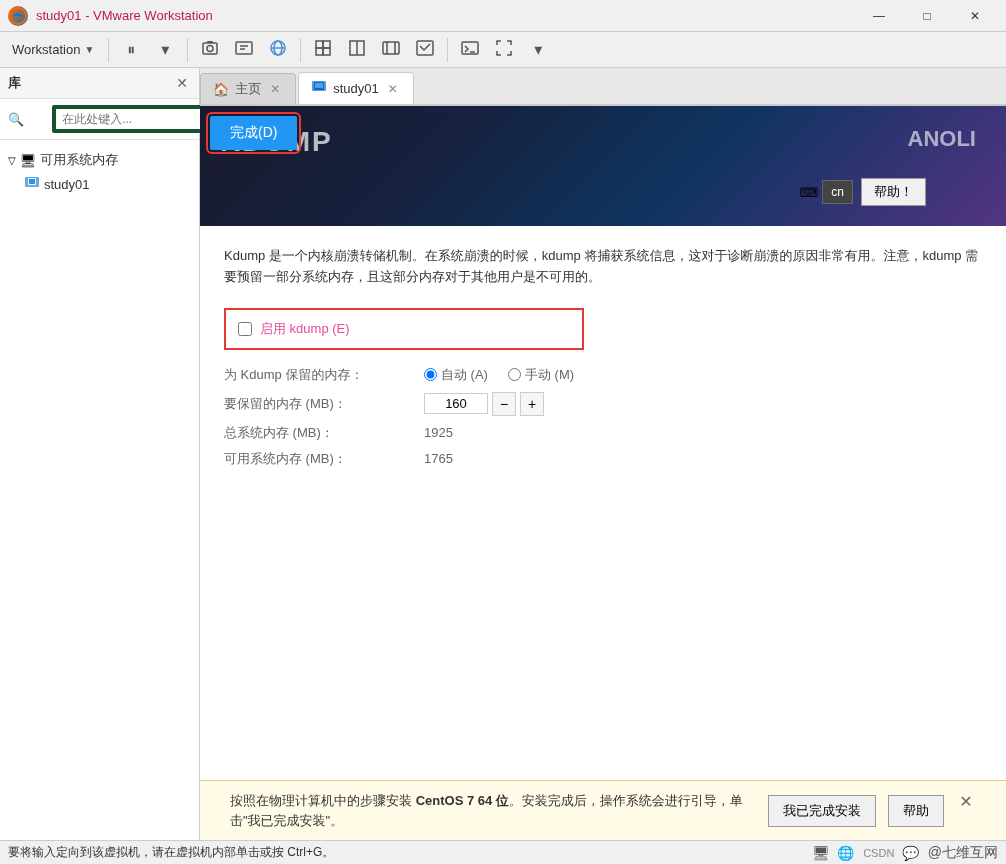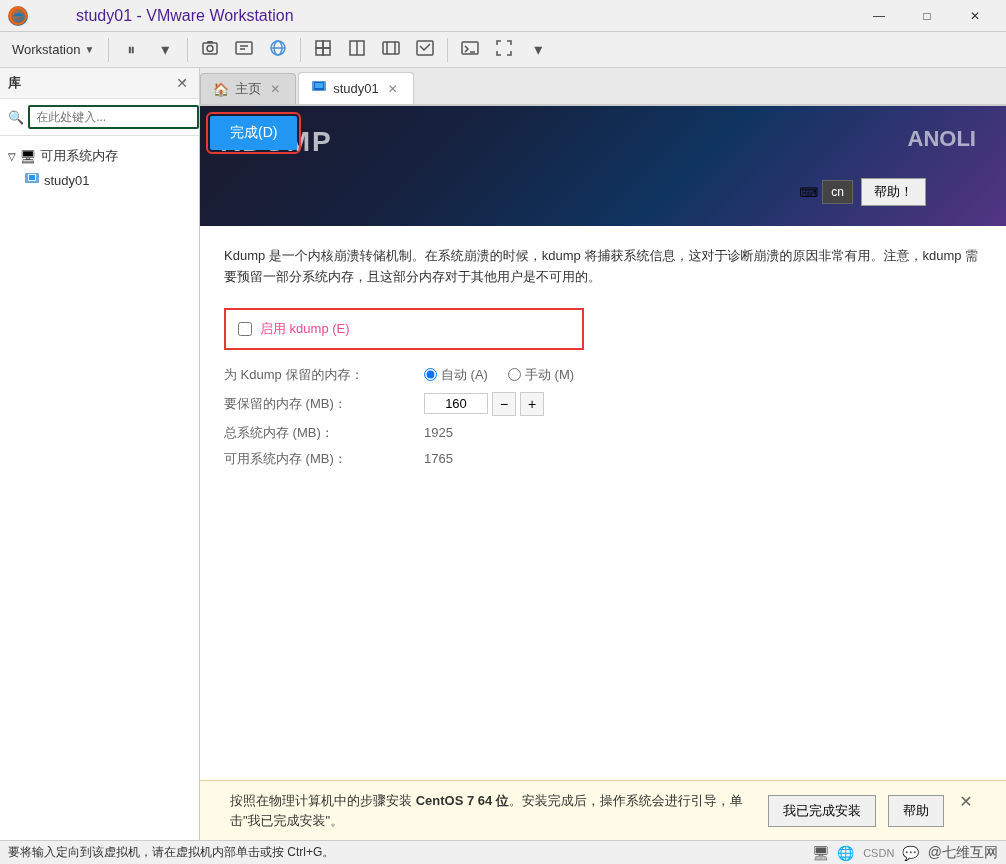--- a/index.html
+++ b/index.html
@@ -25,23 +25,22 @@
       height: 20px;
       background: linear-gradient(135deg, #ff6600, #0077cc);
       border-radius: 50%;
       display: flex;
       align-items: center;
       justify-content: center;
       font-size: 10px;
       color: white;
     }
     .title-bar-text {
-      font-size: 16px;
-      color: #4c1d95;
-      margin-left: 40px;
+      font-size: 13px;
+      color: #be185d;
     }
     .title-bar-buttons {
       display: flex;
       gap: 2px;
     }
     .title-btn {
       width: 46px;
       height: 28px;
       border: none;
       background: transparent;
@@ -137,26 +136,27 @@
     }
     .sidebar-search {
       padding: 6px 8px;
       border-bottom: 1px solid #e0e0e0;
       display: flex;
       align-items: center;
       gap: 4px;
     }
     .sidebar-search input {
       flex: 1;
-      border: 2px solid #14532d;
+      border: 4px solid #14532d;
       padding: 3px 6px;
       font-size: 12px;
       color: #999;
       border-radius: 2px;
       font-family: 'Microsoft YaHei', sans-serif;
+      margin-left: 24px;
     }
     .sidebar-tree {
       padding: 8px 4px;
       flex: 1;
     }
     .tree-item {
       display: flex;
       align-items: center;
       padding: 3px 4px;
       cursor: pointer;

